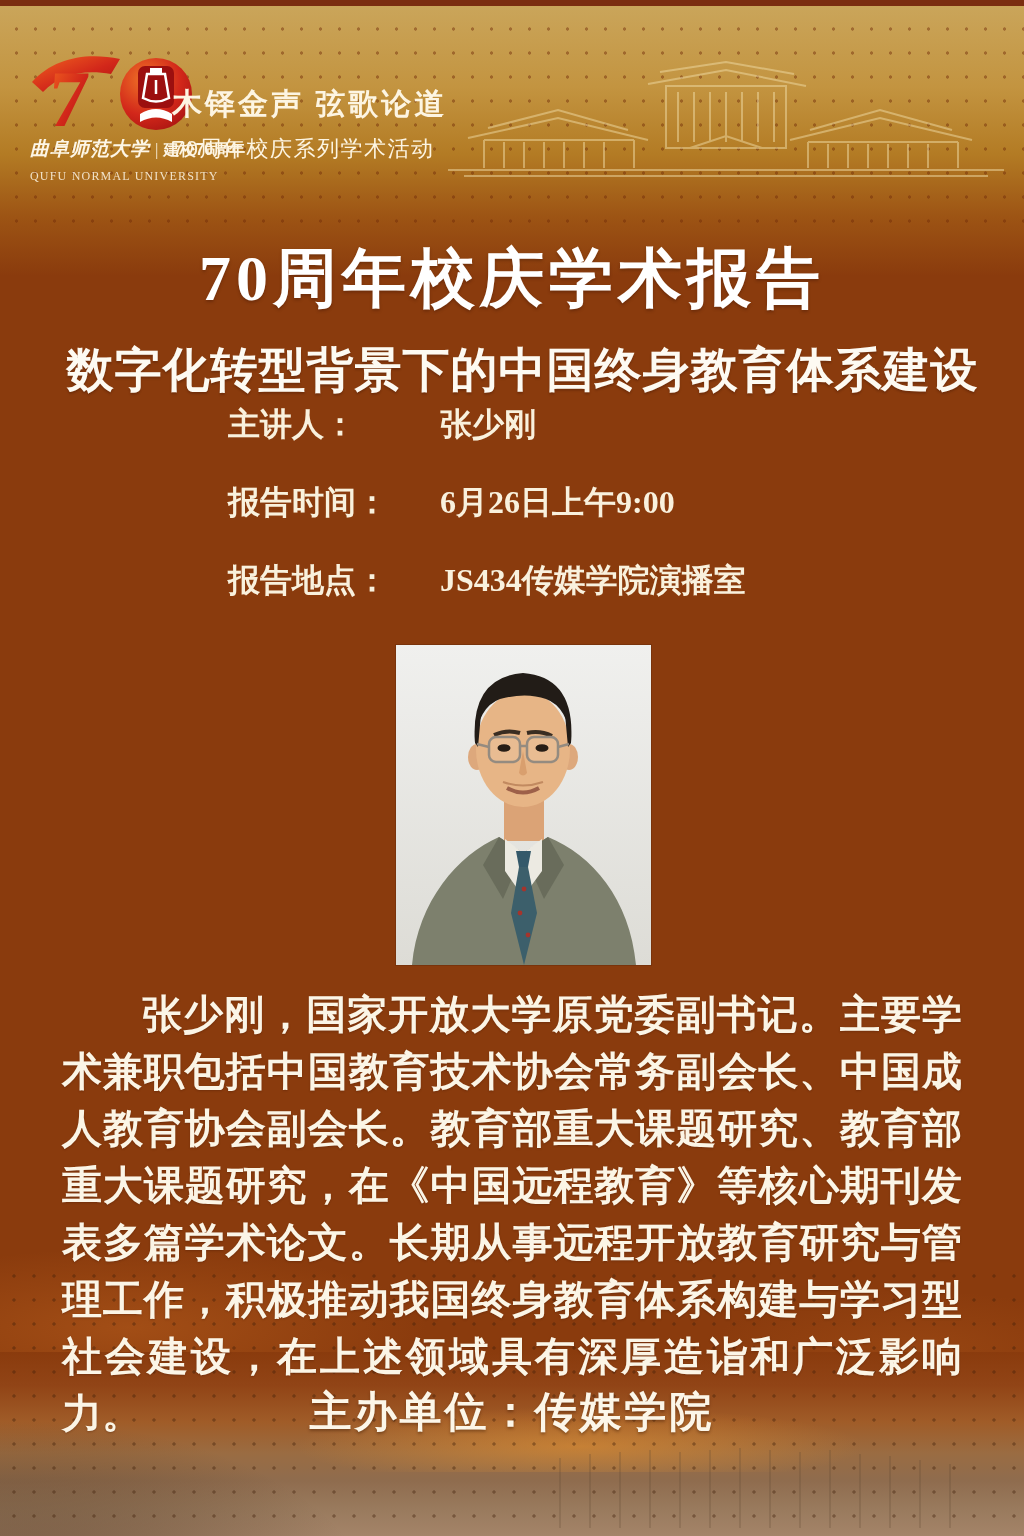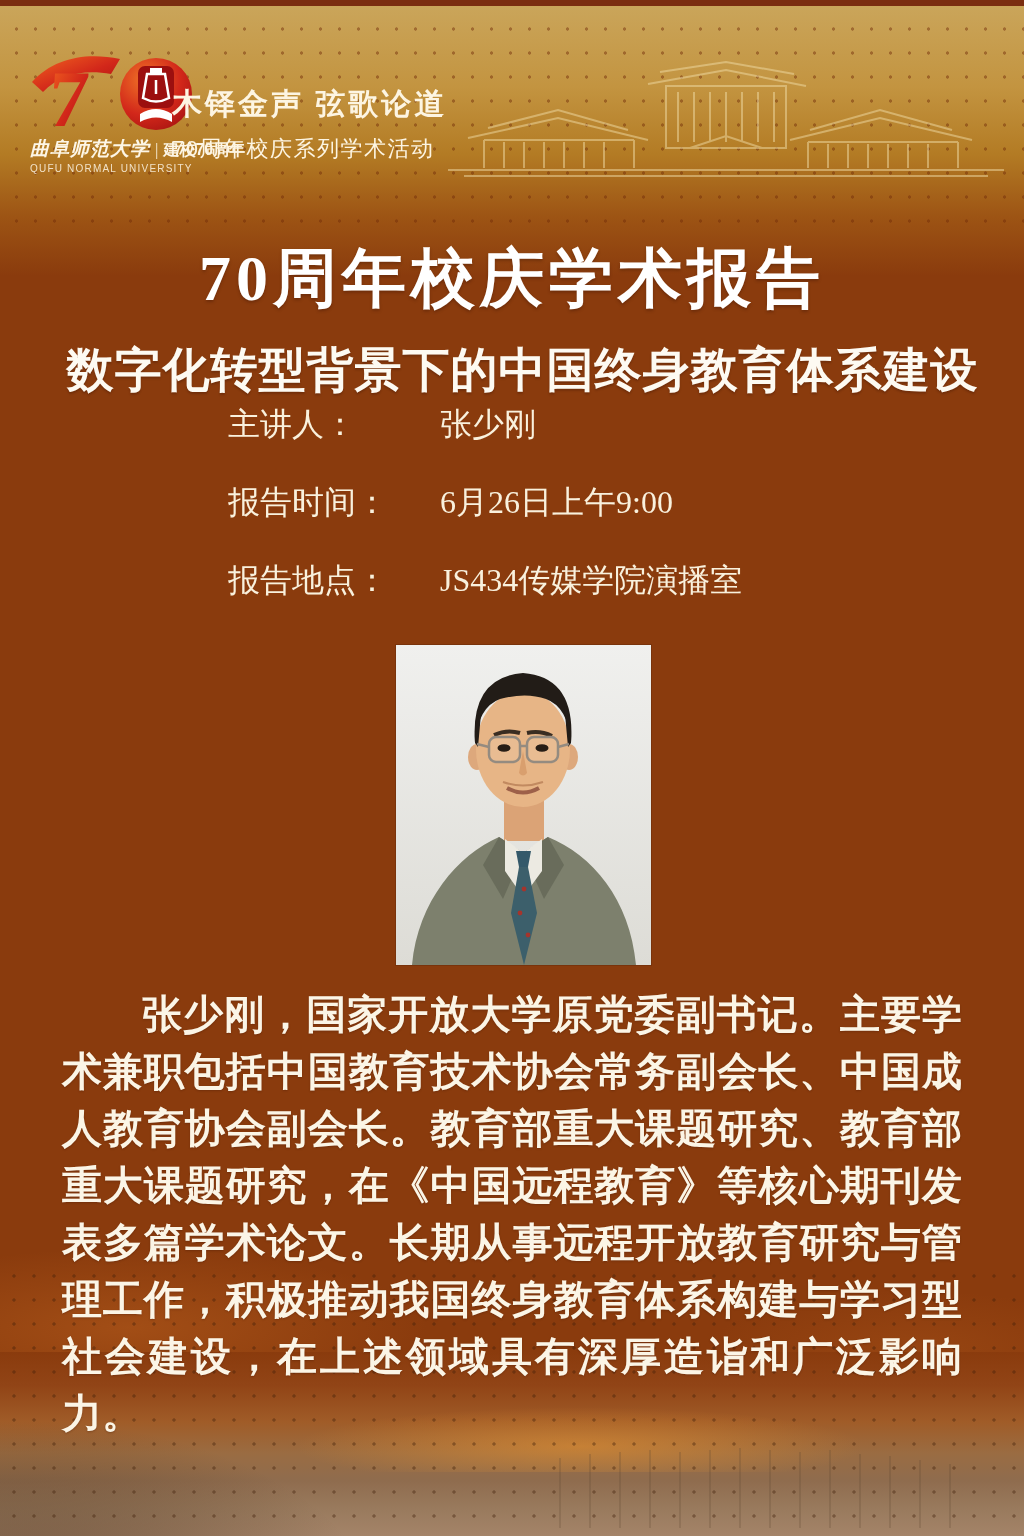--- a/index.html
+++ b/index.html
@@ -30,37 +30,37 @@
     background-size:20px 24px;background-position:4px 6px;}
   .palace-bottom{position:absolute;left:500px;top:1448px;width:520px;height:88px;opacity:.22;}
 
   
   .logo-block{position:absolute;left:30px;top:52px;width:200px;color:#fdf6e6;}
   .logo-svg{display:block;width:184px;height:82px;}
   .uni-line{display:flex;align-items:baseline;gap:5px;margin-top:2px;white-space:nowrap;}
   .uni-cn{font-style:italic;font-weight:bold;font-size:19px;letter-spacing:1px;}
   .uni-div{font-size:17px;opacity:.9;}
   .uni-ann{font-weight:bold;font-size:16px;font-family:"Liberation Sans","DejaVu Sans",sans-serif;}
-  .uni-en{font-size:10px;letter-spacing:1.2px;opacity:.85;margin-top:1px;
-    font-family:Liberation Sans, sans-serif;}
+  .uni-en{font-size:12px;letter-spacing:1.2px;opacity:.85;margin-top:7px;
+    font-family:Liberation Serif, serif;}
   .slogan-block{position:absolute;left:172px;top:84px;color:#fdf5e2;}
   .slogan{font-size:30px;font-weight:bold;letter-spacing:3px;
     font-family:"Liberation Sans","DejaVu Sans",sans-serif;}
   .series{font-size:22px;letter-spacing:1.5px;margin-top:9px;
     font-family:"Liberation Sans","DejaVu Sans",sans-serif;}
 
   
   .title{position:absolute;top:192px;left:0;right:0;text-align:center;color:#ffffff;
     font-size:64px;font-weight:bold;letter-spacing:5px;text-shadow:0 2px 3px rgba(60,20,5,.35);font-family:Liberation Serif, serif;}
   .subtitle{position:absolute;top:300px;left:0;right:0;text-align:center;color:#fdfaf2;
     font-size:47px;font-weight:bold;letter-spacing:1px;text-shadow:0 2px 2px rgba(60,20,5,.3);margin-left:21px;}
 
   
   .details{position:absolute;left:228px;top:404px;color:#f9f1dd;}
-  .detail-row{display:flex;font-size:32px;font-weight:normal;line-height:40px;margin-bottom:38px;}
+  .detail-row{display:flex;font-size:32px;font-weight:bold;line-height:40px;margin-bottom:38px;}
   .detail-label{width:172px;flex:0 0 172px;}
   .detail-value{white-space:nowrap;margin-left:40px;}
 
   
   .photo{position:absolute;left:396px;top:645px;width:255px;height:320px;
     box-shadow:0 0 0 1px rgba(0,0,0,.12);}
   .photo svg{display:block;width:100%;height:100%;}
 
   
   .bio{position:absolute;left:62px;top:986px;width:900px;margin:0;color:#fbf5e6;
@@ -204,14 +204,17 @@
       <ellipse cx="146" cy="103" rx="6.5" ry="3.8" fill="#271d16"></ellipse>
 
       <path d="M127,106 l-4,22 q4,5 8,0 Z" fill="#d99f6e"></path>
       <path d="M111,143 q16,9 32,0" stroke="#9d6049" stroke-width="4" fill="none"></path>
       <path d="M107,137 q20,7 40,0" stroke="#c28a60" stroke-width="2" fill="none"></path>
     </svg>
   </div>
 
   <p class="bio">张少刚，国家开放大学原党委副书记。主要学术兼职包括中国教育技术协会常务副会长、中国成人教育协会副会长。教育部重大课题研究、教育部重大课题研究，在《中国远程教育》等核心期刊发表多篇学术论文。长期从事远程开放教育研究与管理工作，积极推动我国终身教育体系构建与学习型社会建设，在上述领域具有深厚造诣和广泛影响力。</p>
 
+  <div class="footer">
+    <span>主办单位：</span><span>传媒学院</span>
+  </div>
 
 </div>
 
 </body></html>

